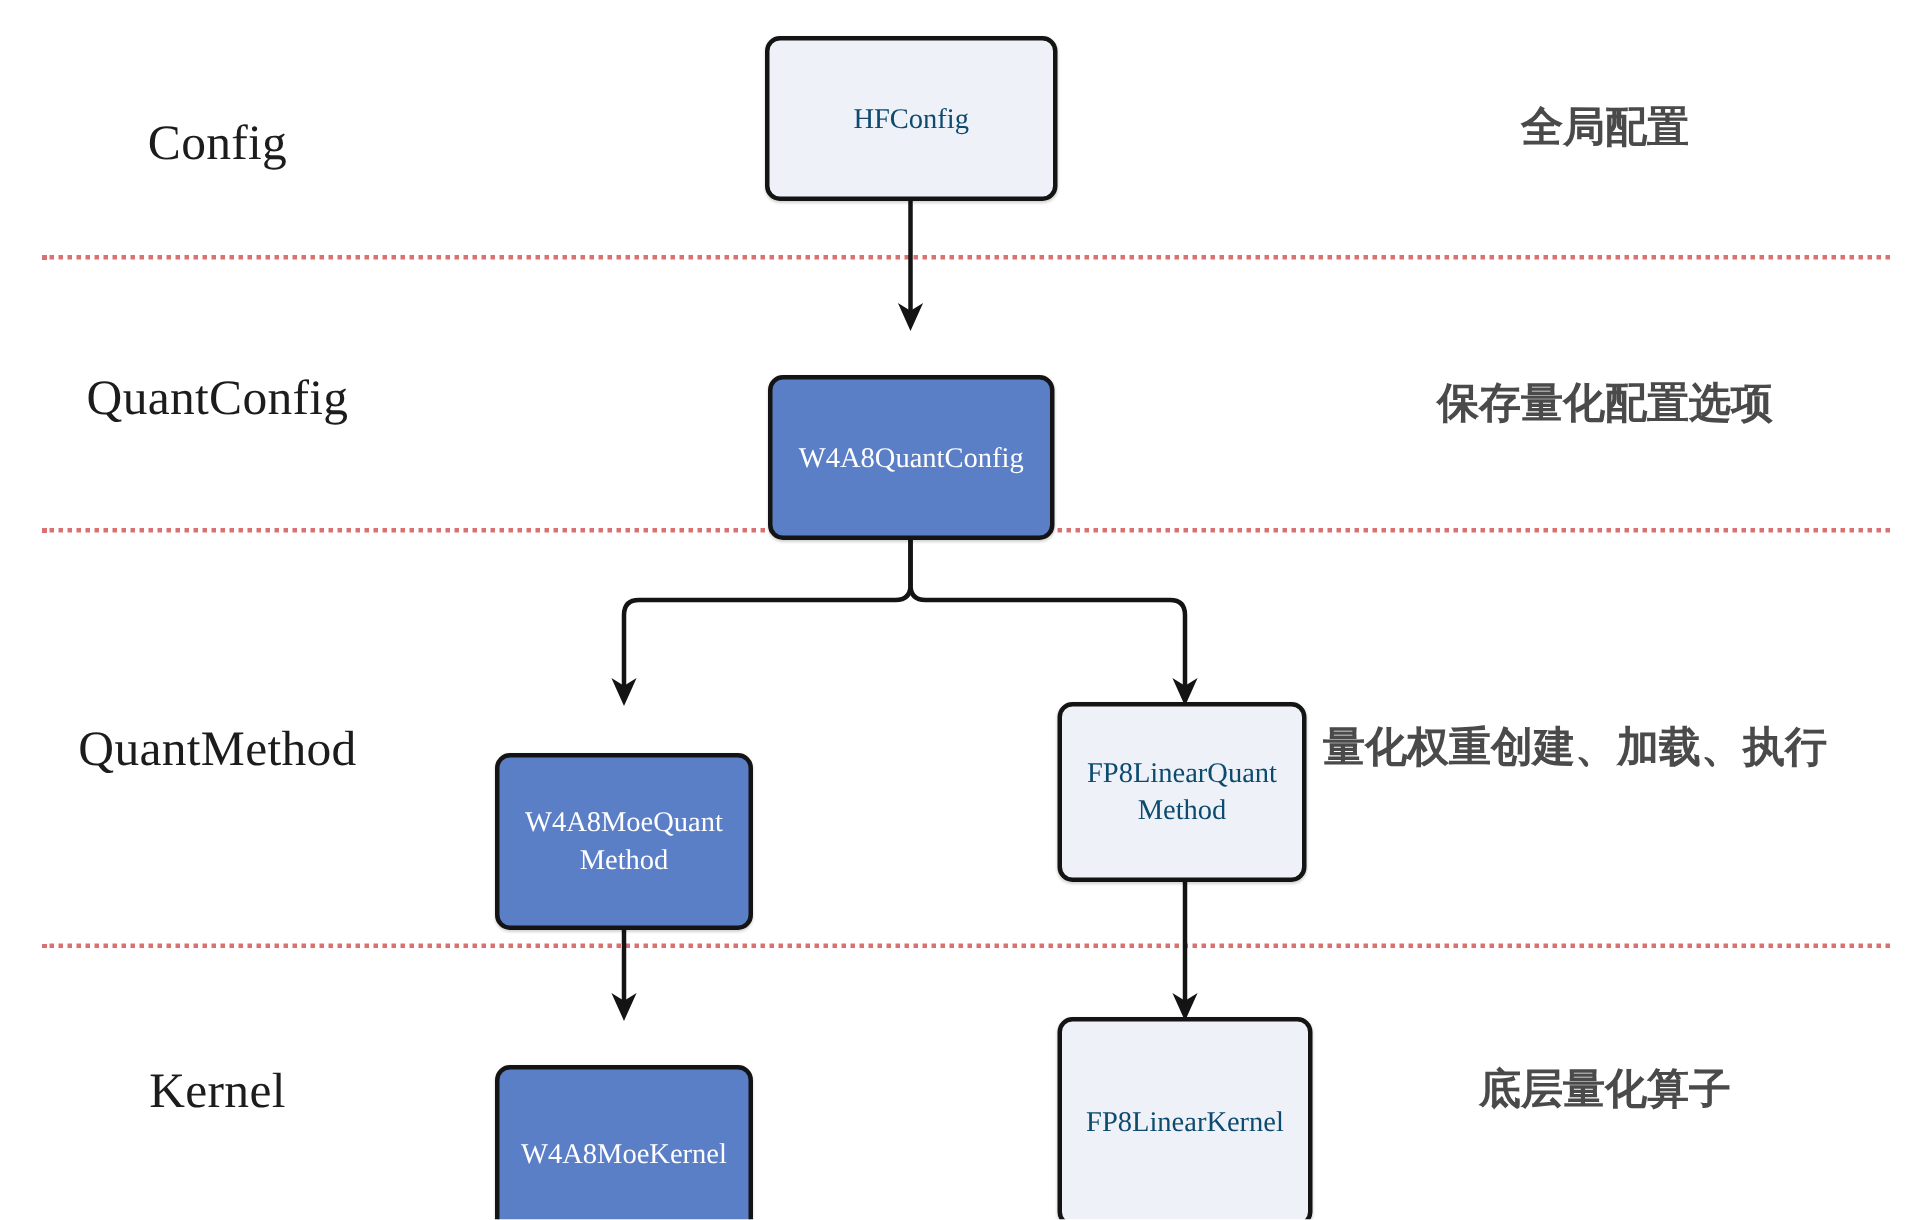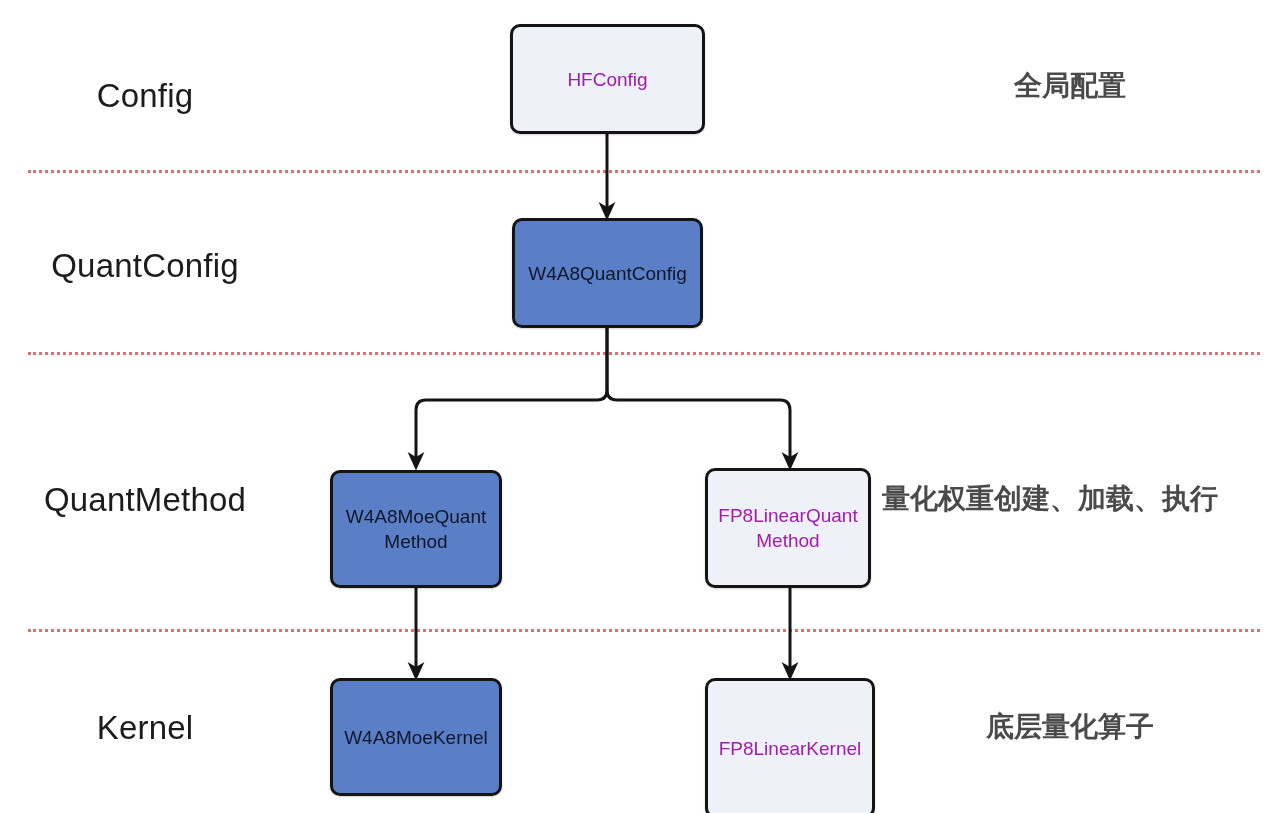--- a/index.html
+++ b/index.html
@@ -10,20 +10,21 @@
   }
   body {
     font-family: "Liberation Sans", "DejaVu Sans", sans-serif;
   }
   #canvas {
     position: relative;
     width: 1284px;
     height: 813px;
     background: #ffffff;
     overflow: hidden;
+    font-family: Liberation Serif, serif;
   }
   
   .separator {
     position: absolute;
     left: 28px;
     width: 1232px;
     height: 3px;
     border-top: 3px dotted #cf4a4a;
     opacity: 0.78;
   }
@@ -61,25 +62,26 @@
     align-items: center;
     justify-content: center;
     text-align: center;
     font-size: 19px;
     line-height: 25px;
     padding: 4px 8px;
     box-shadow: 0 1px 2px rgba(0,0,0,0.18);
   }
   .node.light {
     background: #eef1f8;
-    color: #a21caf;
+    color: #0c4a6e;
   }
   .node.blue {
     background: #5b7fc7;
-    color: #0f172a;
+    color: #ffffff;
+    margin-top: 32px;
   }
   .node .node-text { display: block; }
 
   
   .conn {
     position: absolute;
     pointer-events: none;
   }
   .conn svg { display: block; overflow: visible; }
 </style>
@@ -91,20 +93,21 @@
   <div class="separator" style="top:170px;"></div>
   <div class="separator" style="top:352px;"></div>
   <div class="separator" style="top:629px;"></div>
 
   <div class="row-label" style="top:76px;">Config</div>
   <div class="row-label" style="top:246px;">QuantConfig</div>
   <div class="row-label" style="top:480px;text-align:center;">QuantMethod</div>
   <div class="row-label" style="top:708px;">Kernel</div>
 
   <div class="row-desc" style="left:880px; top:72px;">全局配置</div>
+  <div class="row-desc" style="left:880px; top:256px;">保存量化配置选项</div>
   <div class="row-desc" style="left:860px; top:485px;">量化权重创建、加载、执行</div>
   <div class="row-desc" style="left:880px; top:713px;">底层量化算子</div>
 
   <div class="conn" style="left:0; top:0; width:1284px; height:813px;">
     <svg width="1284" height="813" viewBox="0 0 1284 813" xmlns="http://www.w3.org/2000/svg">
       <defs>
         <marker id="arrowhead" markerWidth="7" markerHeight="7" refX="3.2" refY="3.2" orient="auto" markerUnits="strokeWidth">
           <path d="M0.2,0.4 L6.4,3.2 L0.2,6.0 L1.9,3.2 Z" fill="#141414"></path>
         </marker>
       </defs>

